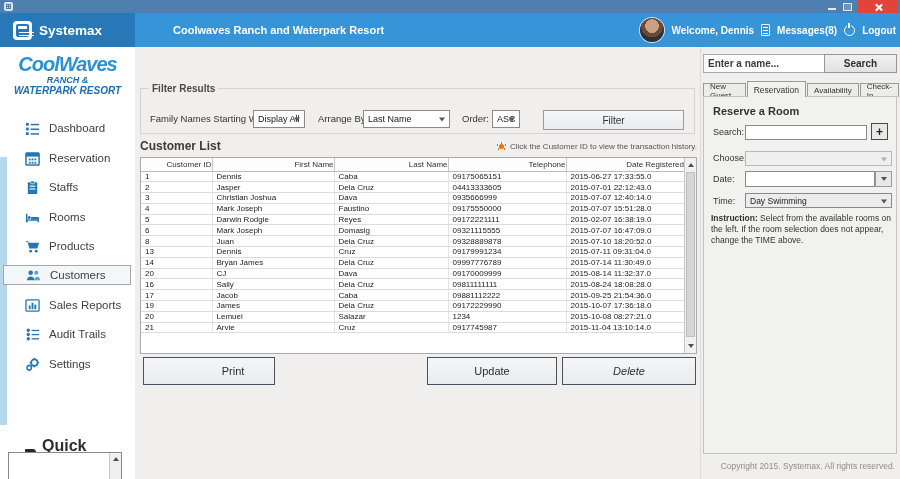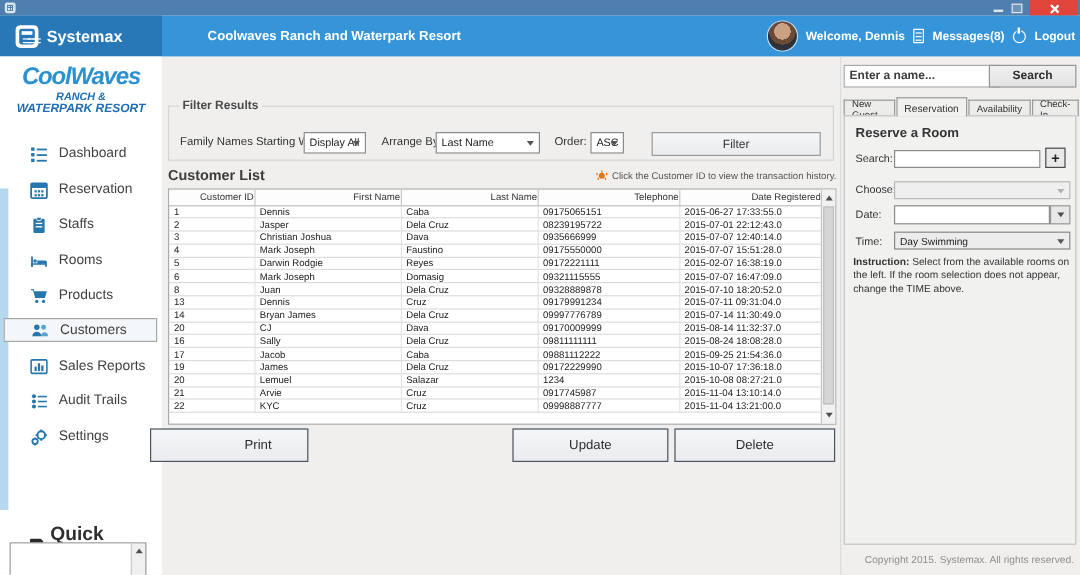--- a/index.html
+++ b/index.html
@@ -95,21 +95,21 @@
   table.cust th:nth-child(3),table.cust td:nth-child(3){ width:114px; }
   table.cust th:nth-child(4),table.cust td:nth-child(4){ width:118px; }
   table.cust th:nth-child(5),table.cust td:nth-child(5){ width:118px; border-right:none; }
   .tb-scroll { position:absolute; right:0; top:0; width:12px; height:195px; background:#f1f1f1; border-left:1px solid #c6c6c6; }
   .tb-scroll .up,.tb-scroll .dn { position:absolute; left:0; width:11px; height:12px; display:flex; align-items:center; justify-content:center; background:#f1f1f1; }
   .tb-scroll .up { top:1px; } .tb-scroll .dn { bottom:1px; }
   .tb-thumb { position:absolute; left:1px; top:14px; width:9px; height:165px; background:#d6d6d6; border:1px solid #bdbdbd; }
 
   .act-btn { position:absolute; top:357px; height:28px; background:linear-gradient(#f5f6f8,#e9ebee); border:1px solid #47535f;
              font-size:11px; color:#2e2e2e; display:flex; align-items:center; justify-content:center; cursor:pointer; }
-  .btn-print { left:125px; width:132px;padding-left:48px; } .btn-update { left:427px; width:130px; } .btn-delete { left:562px; width:134px; }
+  .btn-print { left:143px; width:132px;padding-left:48px; } .btn-update { left:427px; width:130px; } .btn-delete { left:562px; width:134px;font-style:italic; }
 
   
   .name-input { left:703px; top:54px; width:130px; height:19px; border:1px solid #a9a9a9; font-family:"Liberation Sans",sans-serif;
                 font-size:10px; font-weight:bold; color:#3c3c3c; padding:0 4px; outline:none; }
   .search-btn { left:824px; top:54px; width:73px; height:19px; background:linear-gradient(#f0f0f0,#e2e2e2); border:1px solid #959595;
                 font-size:10px; font-weight:bold; color:#2e2e2e; display:flex; align-items:center; justify-content:center; cursor:pointer; }
   .tabs { left:703px; top:81px; height:16px; display:flex; align-items:flex-end; }
   .tab { height:14px; background:#ececeb; border:1px solid #9a9a9a; border-bottom:none; font-size:8px; color:#333;
          display:flex; align-items:center; justify-content:center; padding:0 6px; margin-right:1px; cursor:pointer; }
   .tab.active { height:16px; background:#f1f1f0; font-size:8.5px; position:relative; z-index:2; }
@@ -337,21 +337,21 @@
           <td>1</td>
           <td>Dennis</td>
           <td>Caba</td>
           <td>09175065151</td>
           <td>2015-06-27 17:33:55.0</td>
         </tr>
         <tr>
           <td>2</td>
           <td>Jasper</td>
           <td>Dela Cruz</td>
-          <td>08239195722</td>
+          <td>04413333605</td>
           <td>2015-07-01 22:12:43.0</td>
         </tr>
         <tr>
           <td>3</td>
           <td>Christian Joshua</td>
           <td>Dava</td>
           <td>0935666999</td>
           <td>2015-07-07 12:40:14.0</td>
         </tr>
         <tr>
@@ -430,27 +430,20 @@
           <td>Salazar</td>
           <td>1234</td>
           <td>2015-10-08 08:27:21.0</td>
         </tr>
         <tr>
           <td>21</td>
           <td>Arvie</td>
           <td>Cruz</td>
           <td>0917745987</td>
           <td>2015-11-04 13:10:14.0</td>
-        </tr>
-        <tr>
-          <td>22</td>
-          <td>KYC</td>
-          <td>Cruz</td>
-          <td>09998887777</td>
-          <td>2015-11-04 13:21:00.0</td>
         </tr>
       </tbody>
   </table>
   <div class="tb-scroll">
     <div class="up">
         <span class="tri-up"></span>
       </div>
     <div class="tb-thumb"></div>
     <div class="dn">
         <span class="tri-dn"></span>

